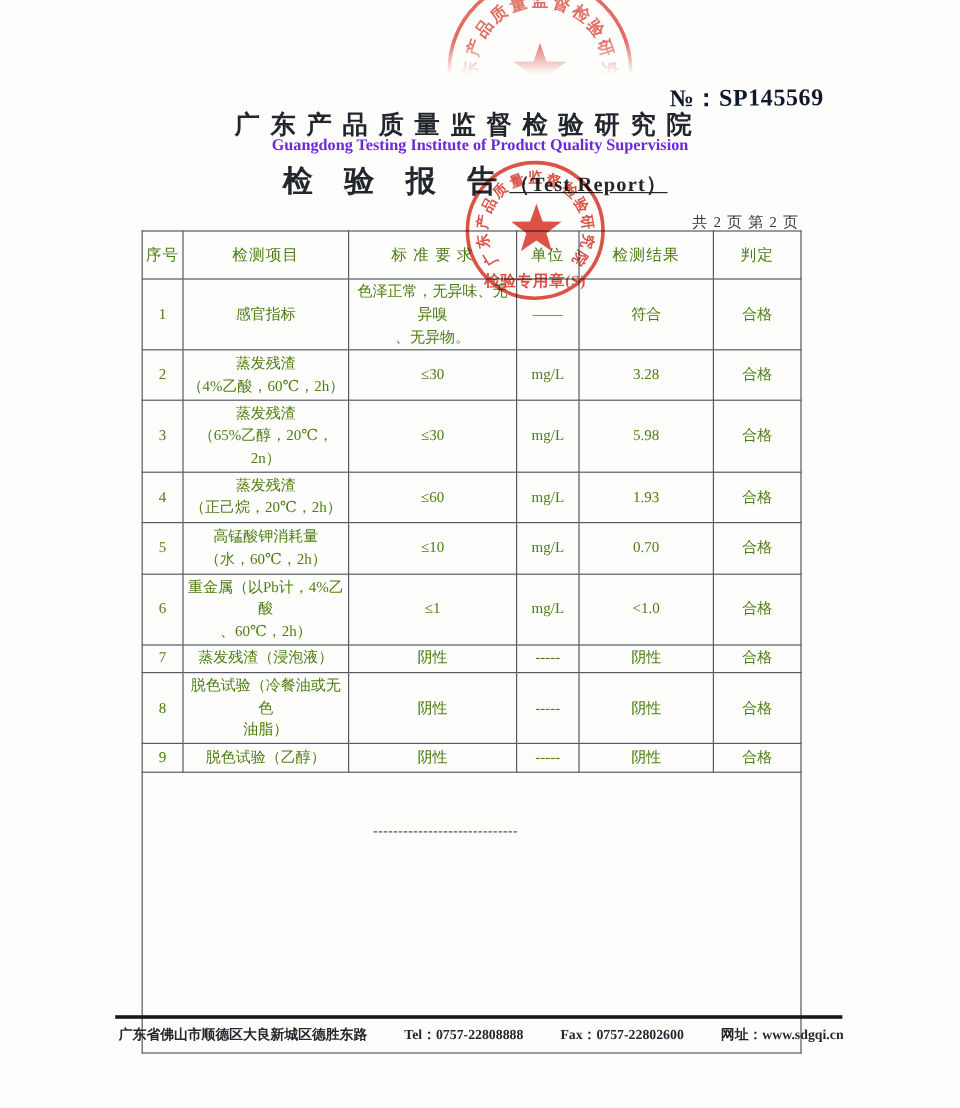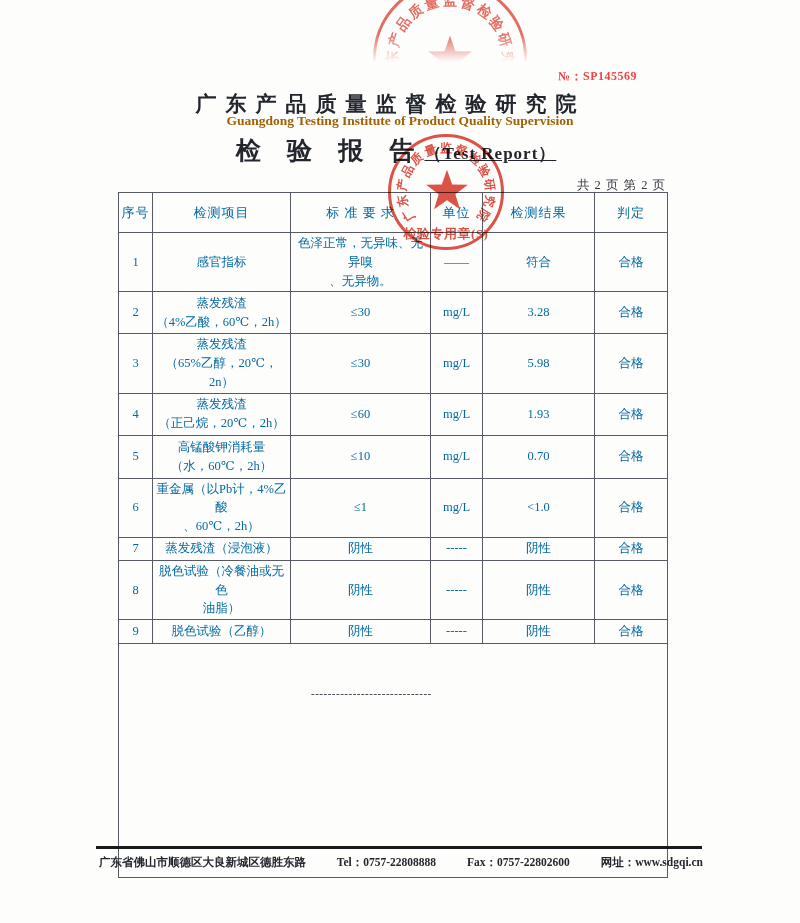--- a/index.html
+++ b/index.html
@@ -6,46 +6,46 @@
   html,body { width:800px; height:923px; }
   body {
     position:relative;
     background:#fdfdfc;
     font-family:"Liberation Serif","DejaVu Serif",serif;
     color:#2c3037;
     overflow:hidden;
   }
   .report-no {
     position:absolute; left:558px; top:68px;
-    font-size:12px; font-weight:bold; letter-spacing:.5px; color:#ef4444;
+    font-size:20px; font-weight:bold; letter-spacing:.5px; color:#0f172a;
     transform:rotate(-.4deg);
   }
   .inst-cn {
     position:absolute; left:0; top:90px; width:772px;
     text-align:center; font-size:21px; font-weight:bold;
     letter-spacing:9px; color:#23262c; text-indent:9px;
   }
   .inst-en {
     position:absolute; left:0; top:113px; width:800px;
-    text-align:center; font-size:13.5px; font-weight:bold; color:#a16207;
+    text-align:center; font-size:13.5px; font-weight:bold; color:#6d28d9;
   }
   .title-row {
     position:absolute; left:0; top:134px; width:792px;
     text-align:center; color:#23262c; white-space:nowrap;
   }
   .title-cn { font-size:25px; font-weight:bold; letter-spacing:10px; }
   .title-en { font-size:17px; font-weight:bold; letter-spacing:1px;text-decoration:underline; }
   .page-info {
     position:absolute; right:134px; top:177px;
     font-size:12.5px; color:#33373f; letter-spacing:1px;
   }
   table.result-table {
     position:absolute; left:118px; top:192px; width:549px;
     border-collapse:collapse; table-layout:fixed;
-    font-size:12.5px; color:#0369a1;
+    font-size:12.5px; color:#4d7c0f;
   }
   .result-table th, .result-table td {
     border:1px solid #555a63;
     text-align:center; vertical-align:middle;
     white-space:pre-line; line-height:1.5;
     padding:1px 2px; font-weight:normal;
   }
   .result-table thead tr { height:40px; }
   .result-table thead th { font-size:13px; letter-spacing:1px; }
   .result-table tbody tr { height:42px; }

